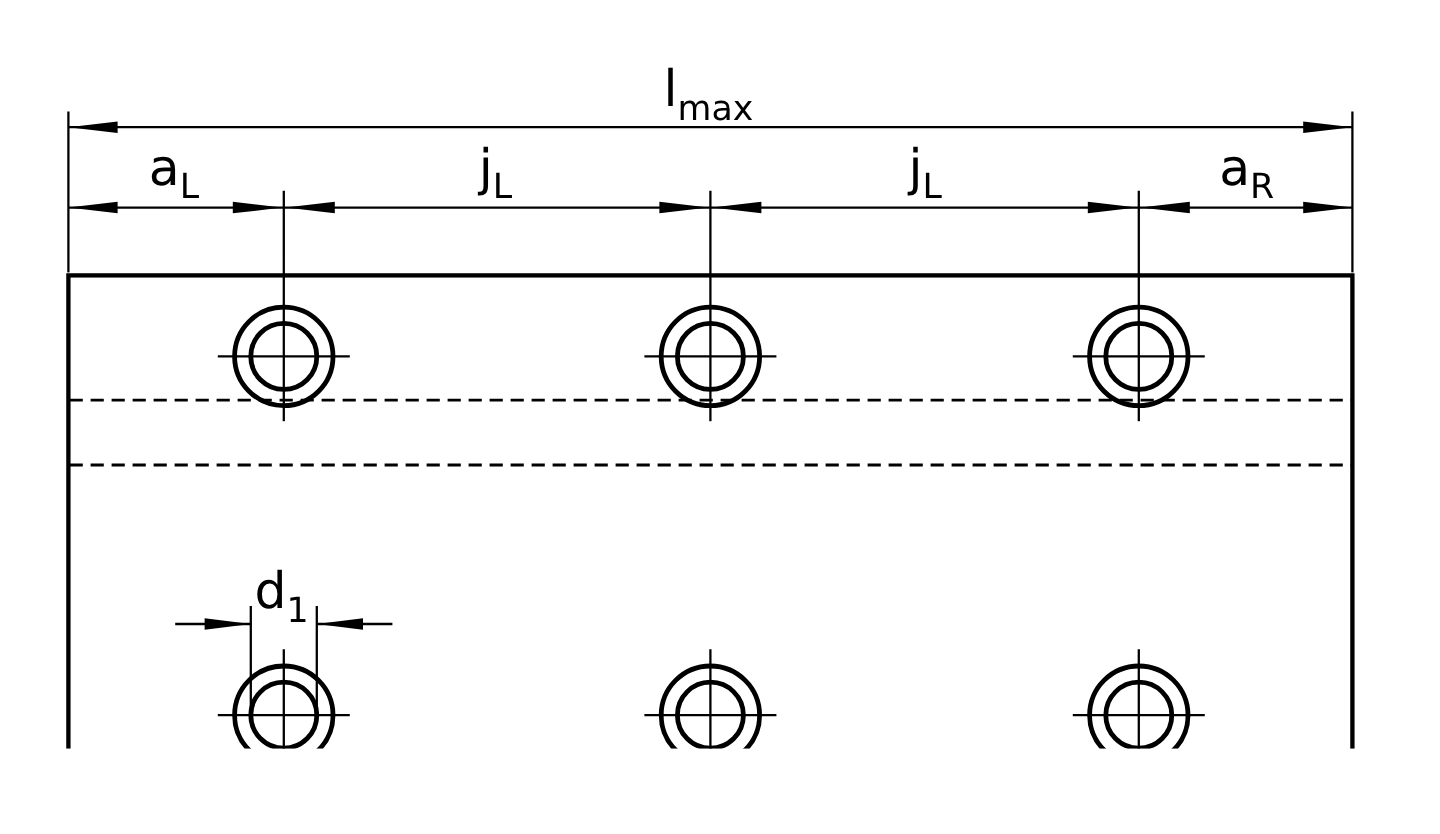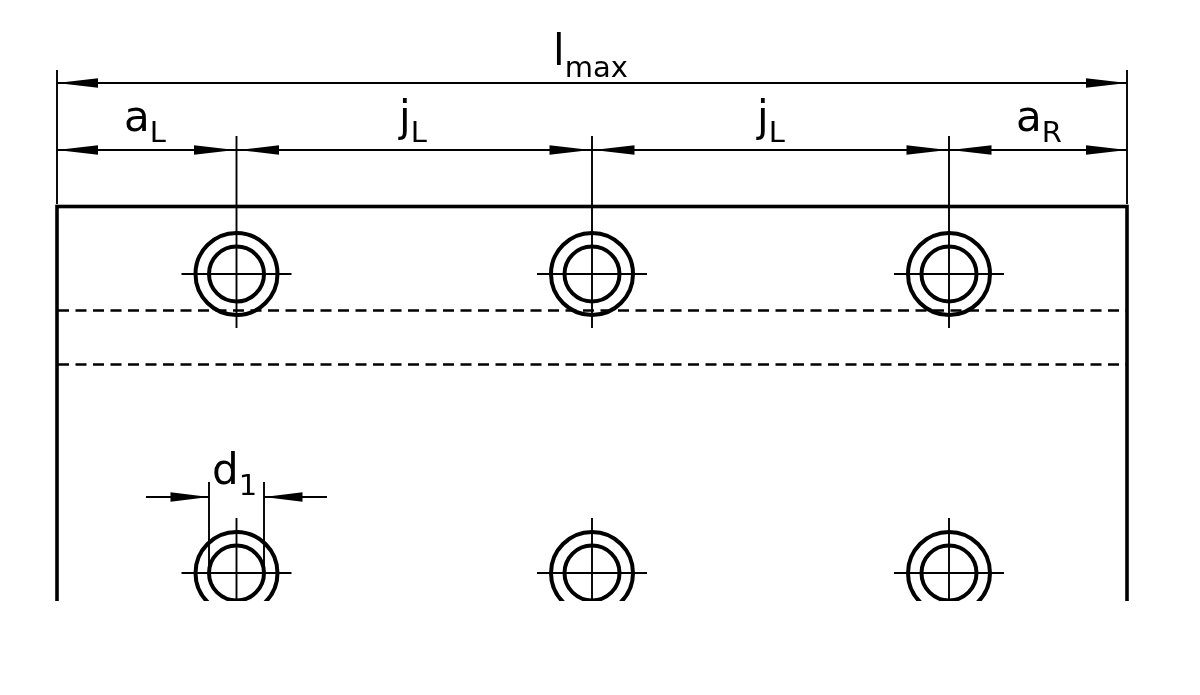--- a/index.html
+++ b/index.html
@@ -6,20 +6,21 @@
     margin: 0;
     padding: 0;
     background: #ffffff;
   }
   .stage {
     position: relative;
     width: 1200px;
     height: 601px;
     background: var(--bg, #ffffff);
     overflow: hidden;
+    margin-top: 23px;
   }
   svg {
     display: block;
     width: 1200px;
     height: 695px;
   }
   .thick {
     stroke: var(--line, #000000);
     stroke-width: 3.6;
     fill: none;

